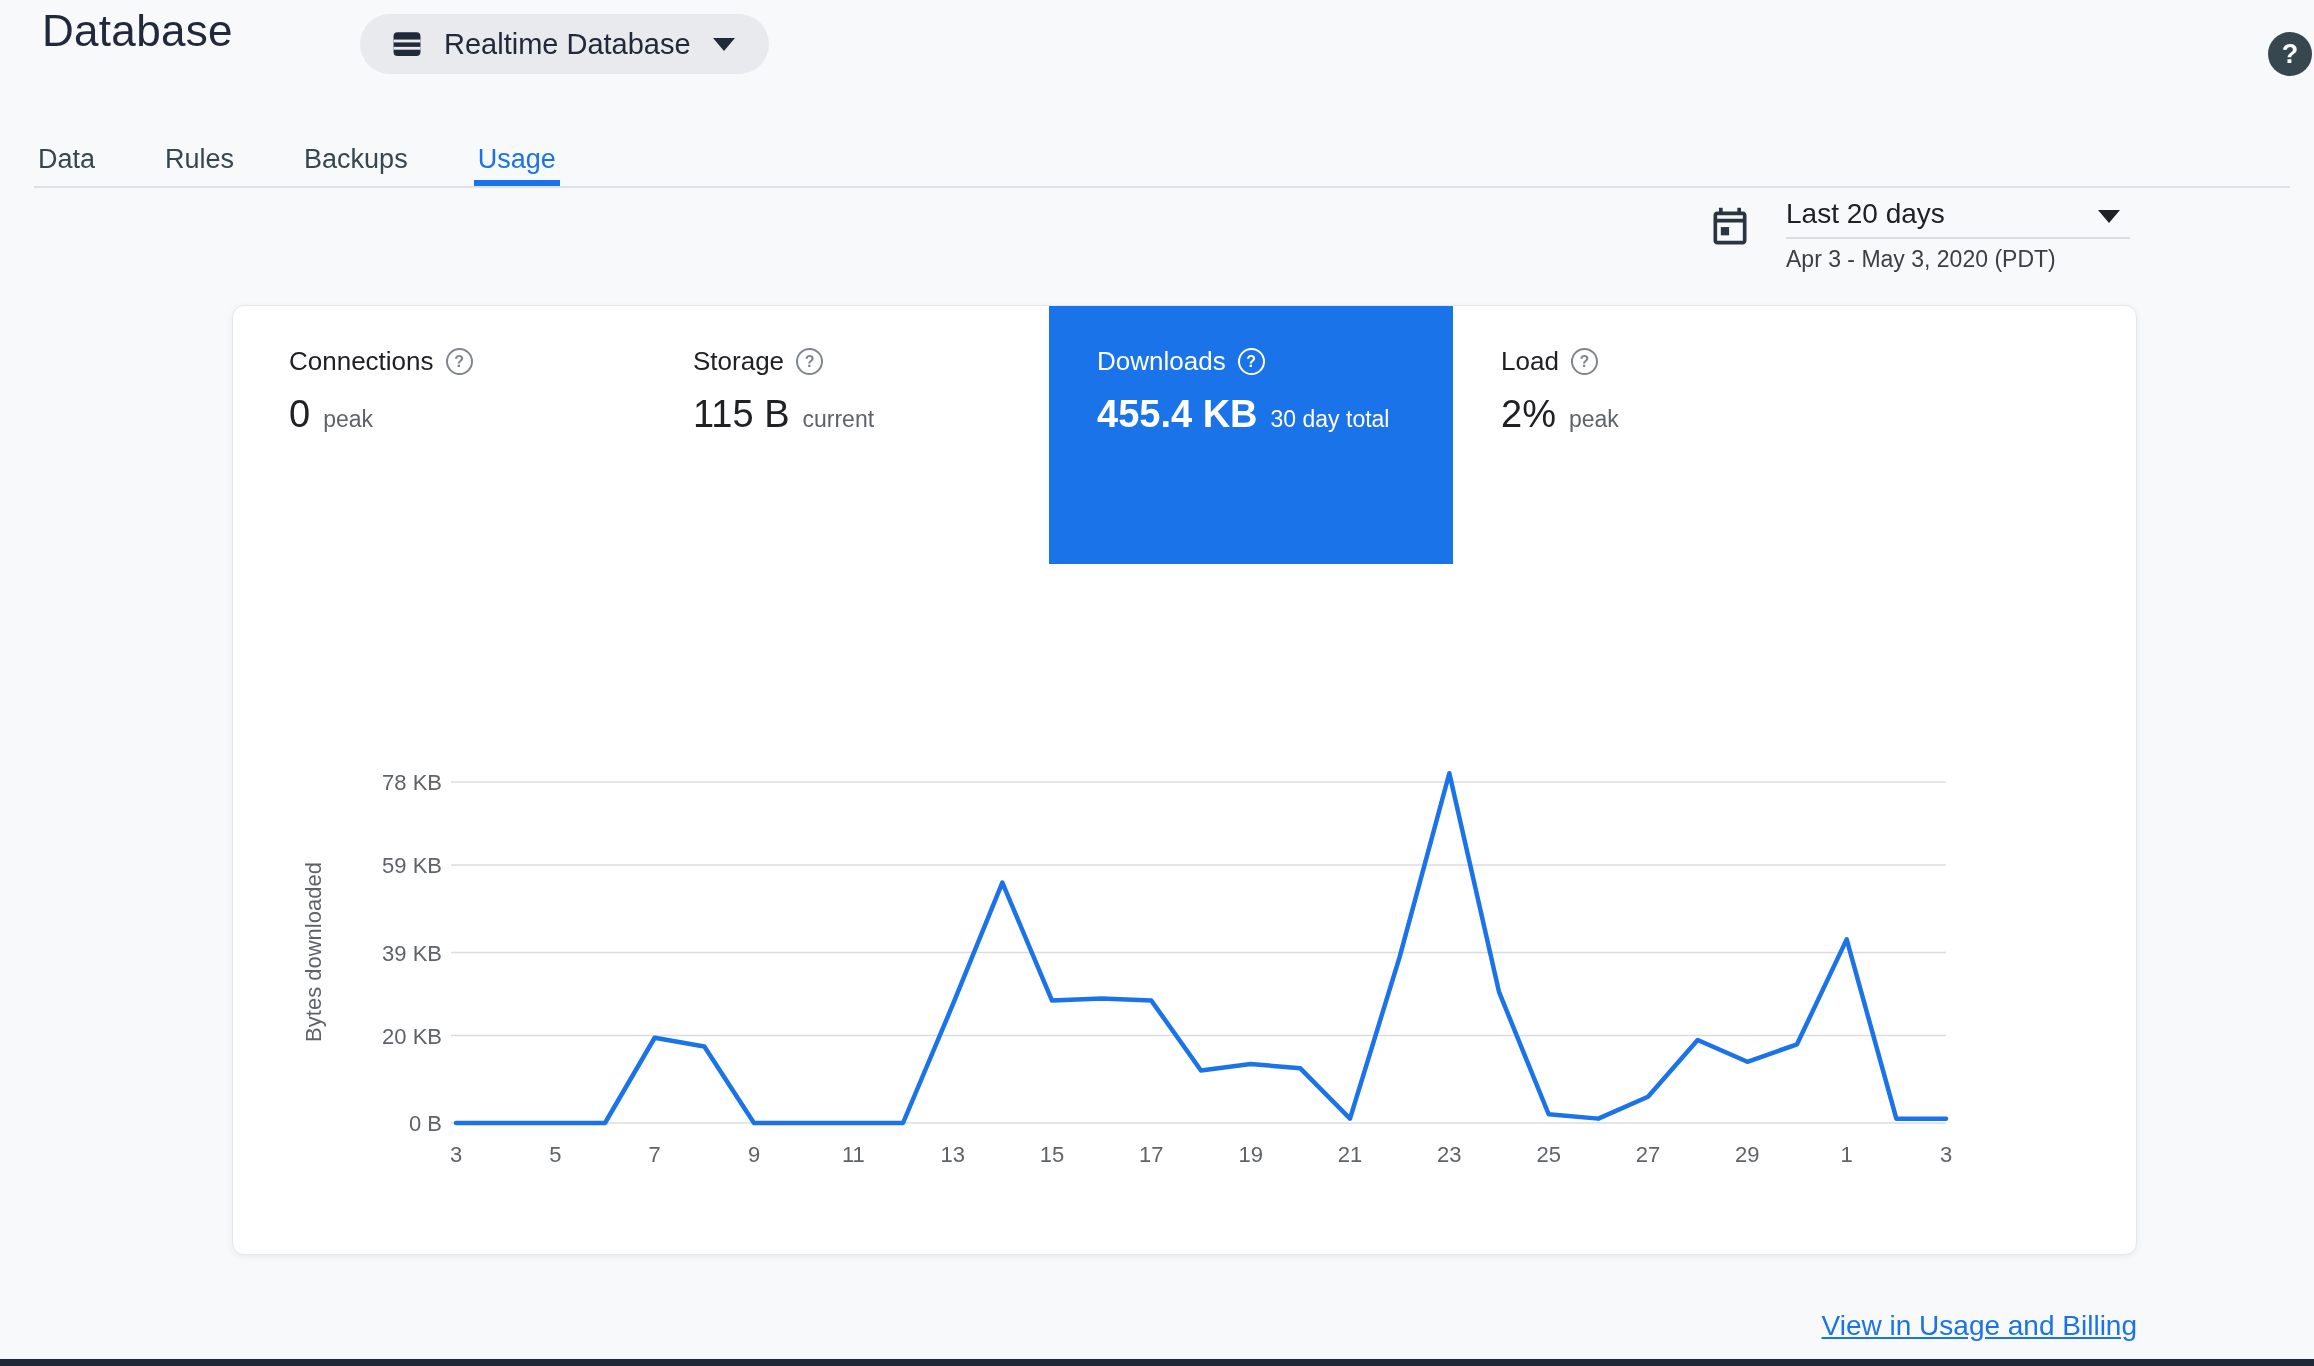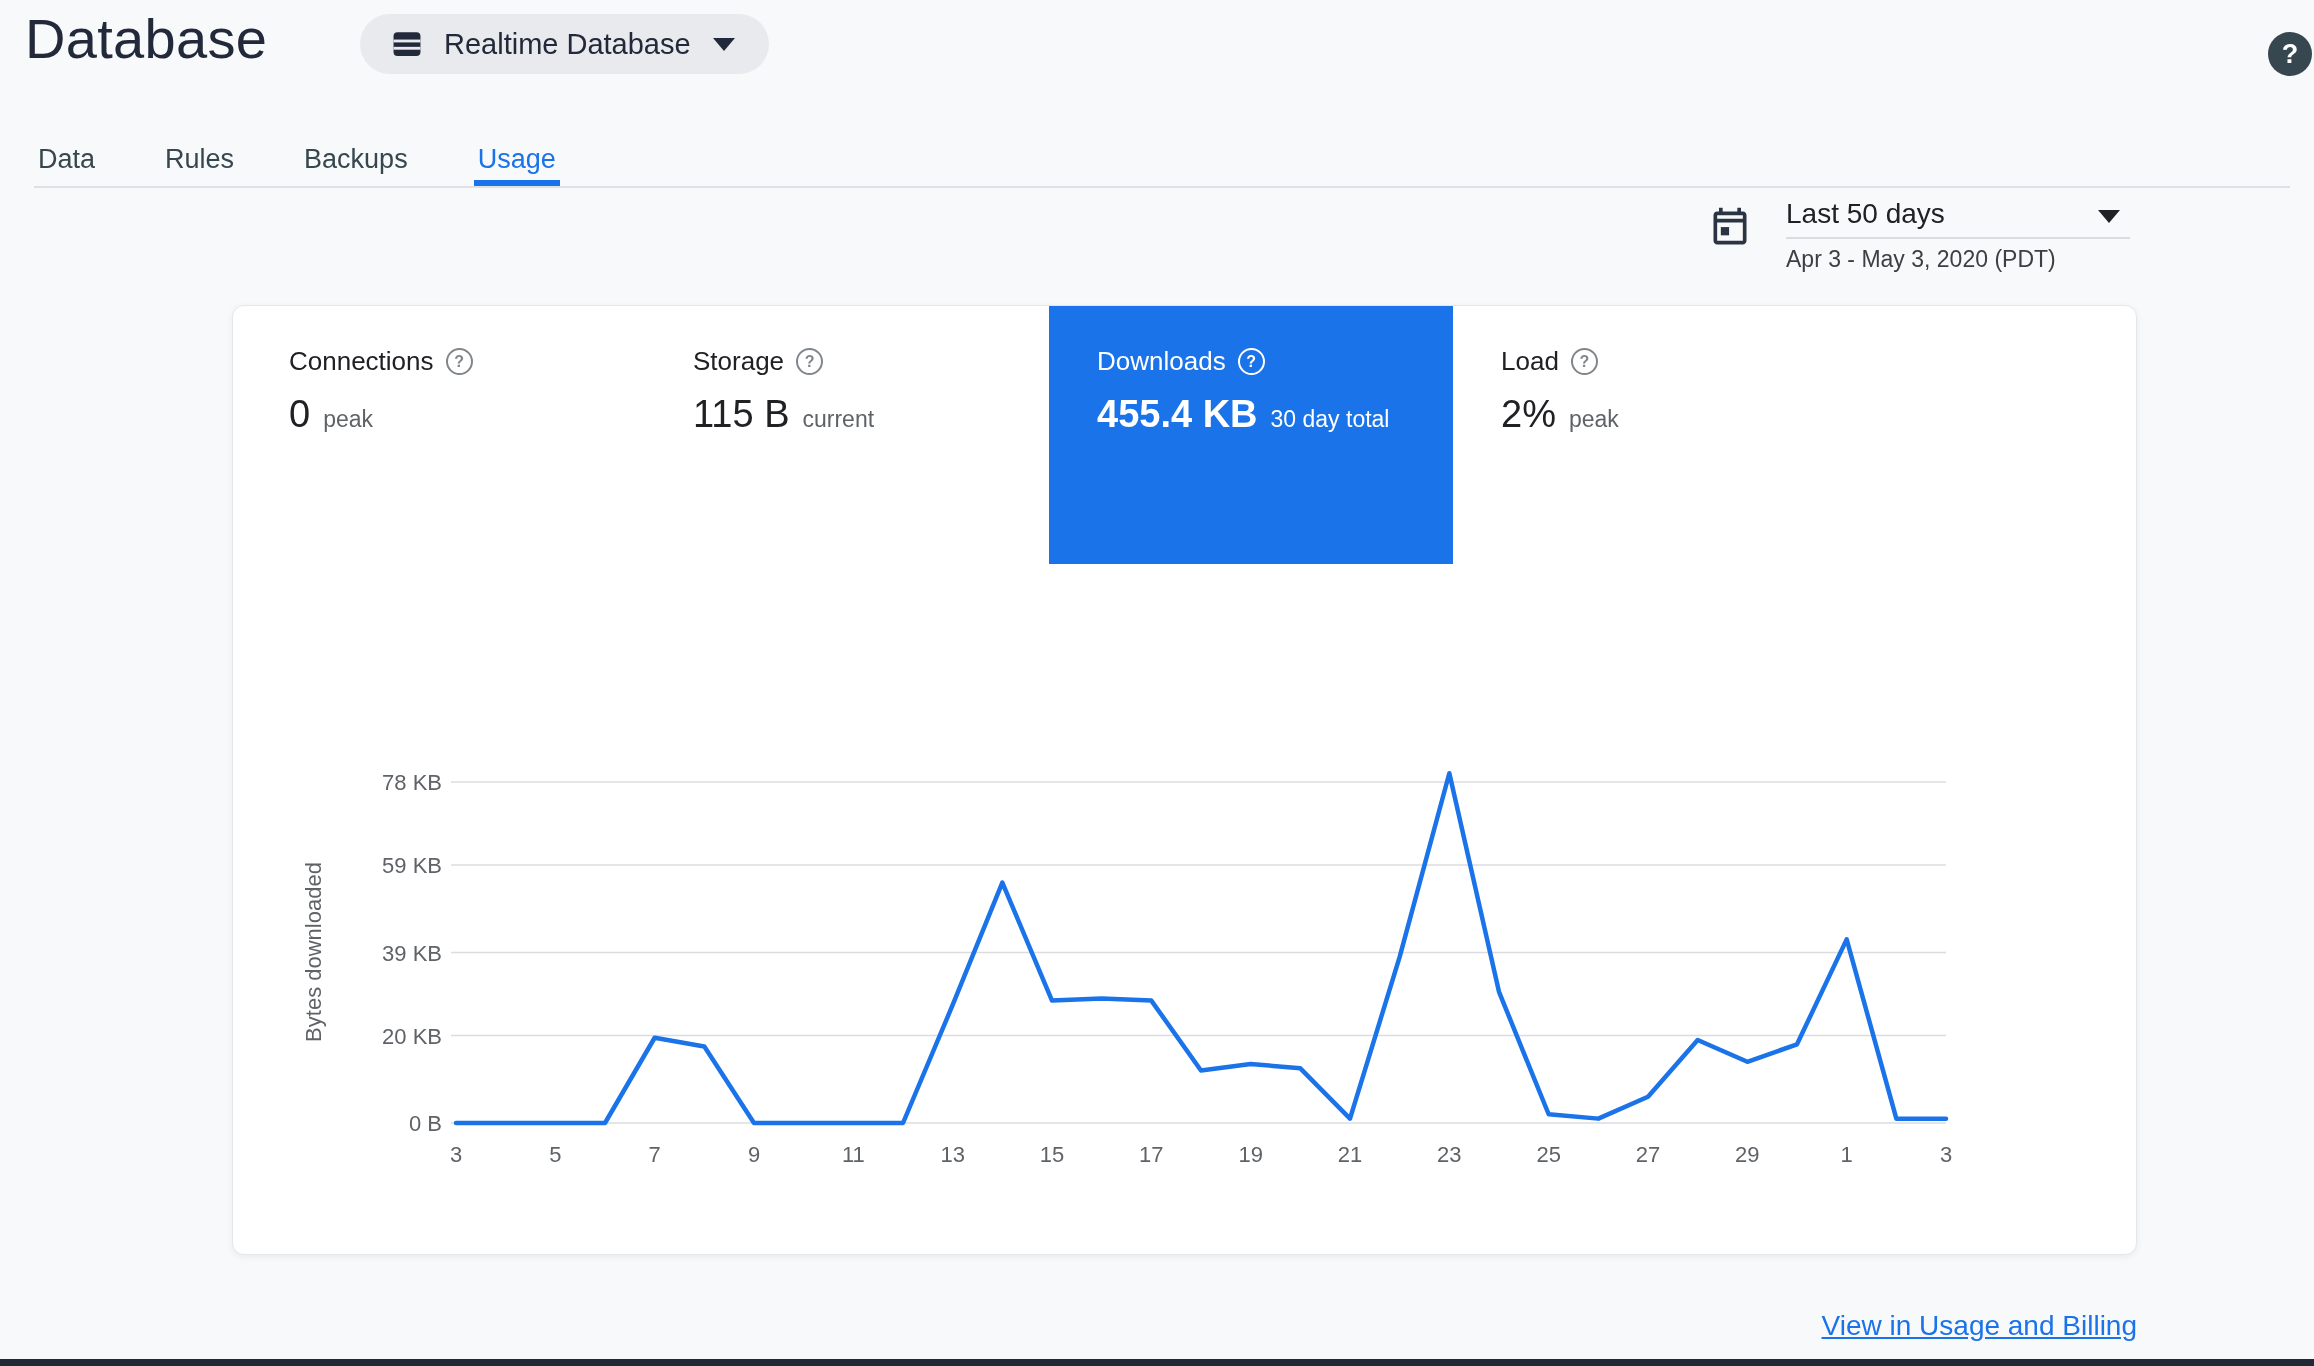--- a/index.html
+++ b/index.html
@@ -8,22 +8,22 @@
     font-family:"Liberation Sans", sans-serif;
     background:#f8f9fa;
     color:#202124;
     position:relative;
     overflow:hidden;
   }
   .page { position:absolute; inset:0; }
 
   
   .page-title {
-    position:absolute; left:25px; top:6px;
-    font-size:56px; font-weight:500; color:#22293a; letter-spacing:0.3px;
+    position:absolute; left:42px; top:6px;
+    font-size:44px; font-weight:500; color:#22293a; letter-spacing:0.3px;
   }
   .db-selector {
     position:absolute; left:360px; top:14px; height:60px;
     background:#e8eaed; border-radius:40px;
     display:flex; align-items:center; gap:18px;
     padding:0 34px 0 28px; cursor:pointer;
   }
   .db-selector-label { font-size:29px; font-weight:500; color:#22293a; }
   .caret-down {
     width:0; height:0;
@@ -139,21 +139,21 @@
     <div class="tab">Rules</div>
     <div class="tab">Backups</div>
     <div class="tab active">Usage</div>
   </div>
   <div class="tabs-divider"></div>
 
   <svg class="calendar-icon" viewBox="0 0 24 24">
     <path fill="#2b3442" d="M19 3h-1V1h-2v2H8V1H6v2H5c-1.1 0-2 .9-2 2v14c0 1.1.9 2 2 2h14c1.1 0 2-.9 2-2V5c0-1.1-.9-2-2-2zm0 16H5V9h14v10zM5 7V5h14v2H5z"></path>
     <rect x="7" y="11.5" width="4.5" height="4.5" fill="#2b3442"></rect>
   </svg>
-  <div class="date-preset">Last 50 days</div>
+  <div class="date-preset">Last 20 days</div>
   <div class="date-caret"></div>
   <div class="date-divider"></div>
   <div class="date-sub">Apr 3 - May 3, 2020 (PDT)</div>
 
   <div class="card">
 
     <div class="tiles">
 
       <div class="tile">
         <div class="tile-label">

